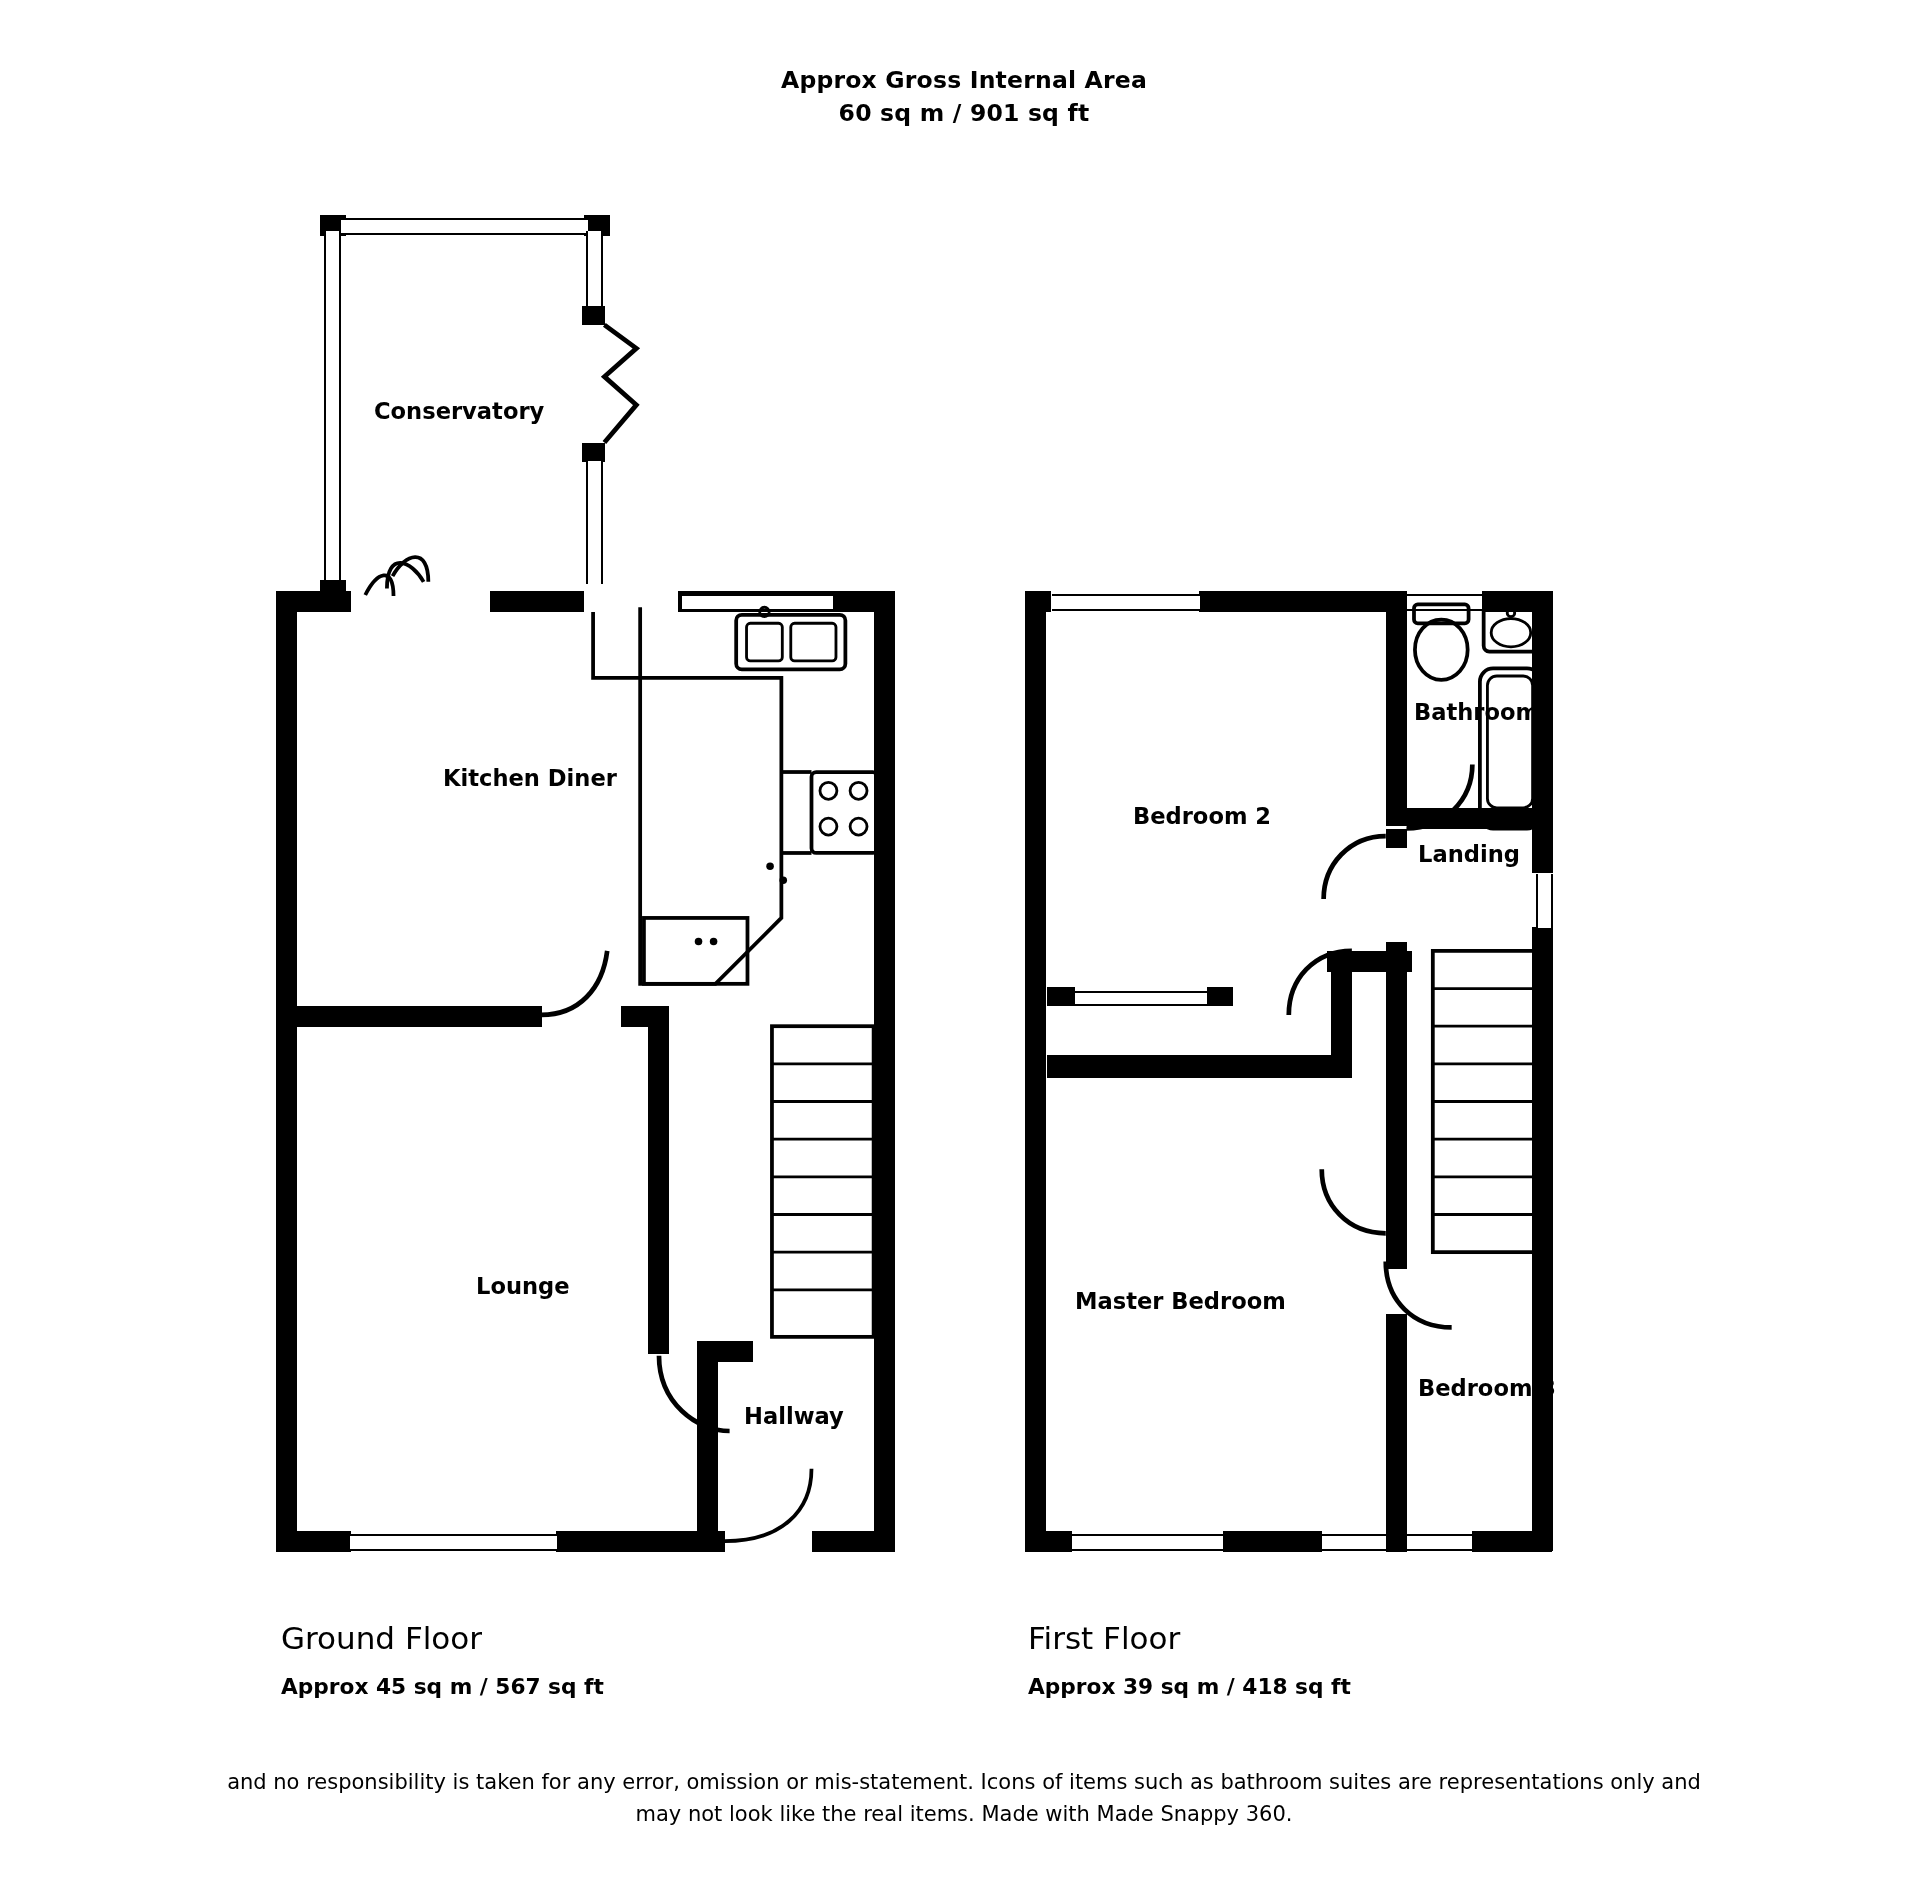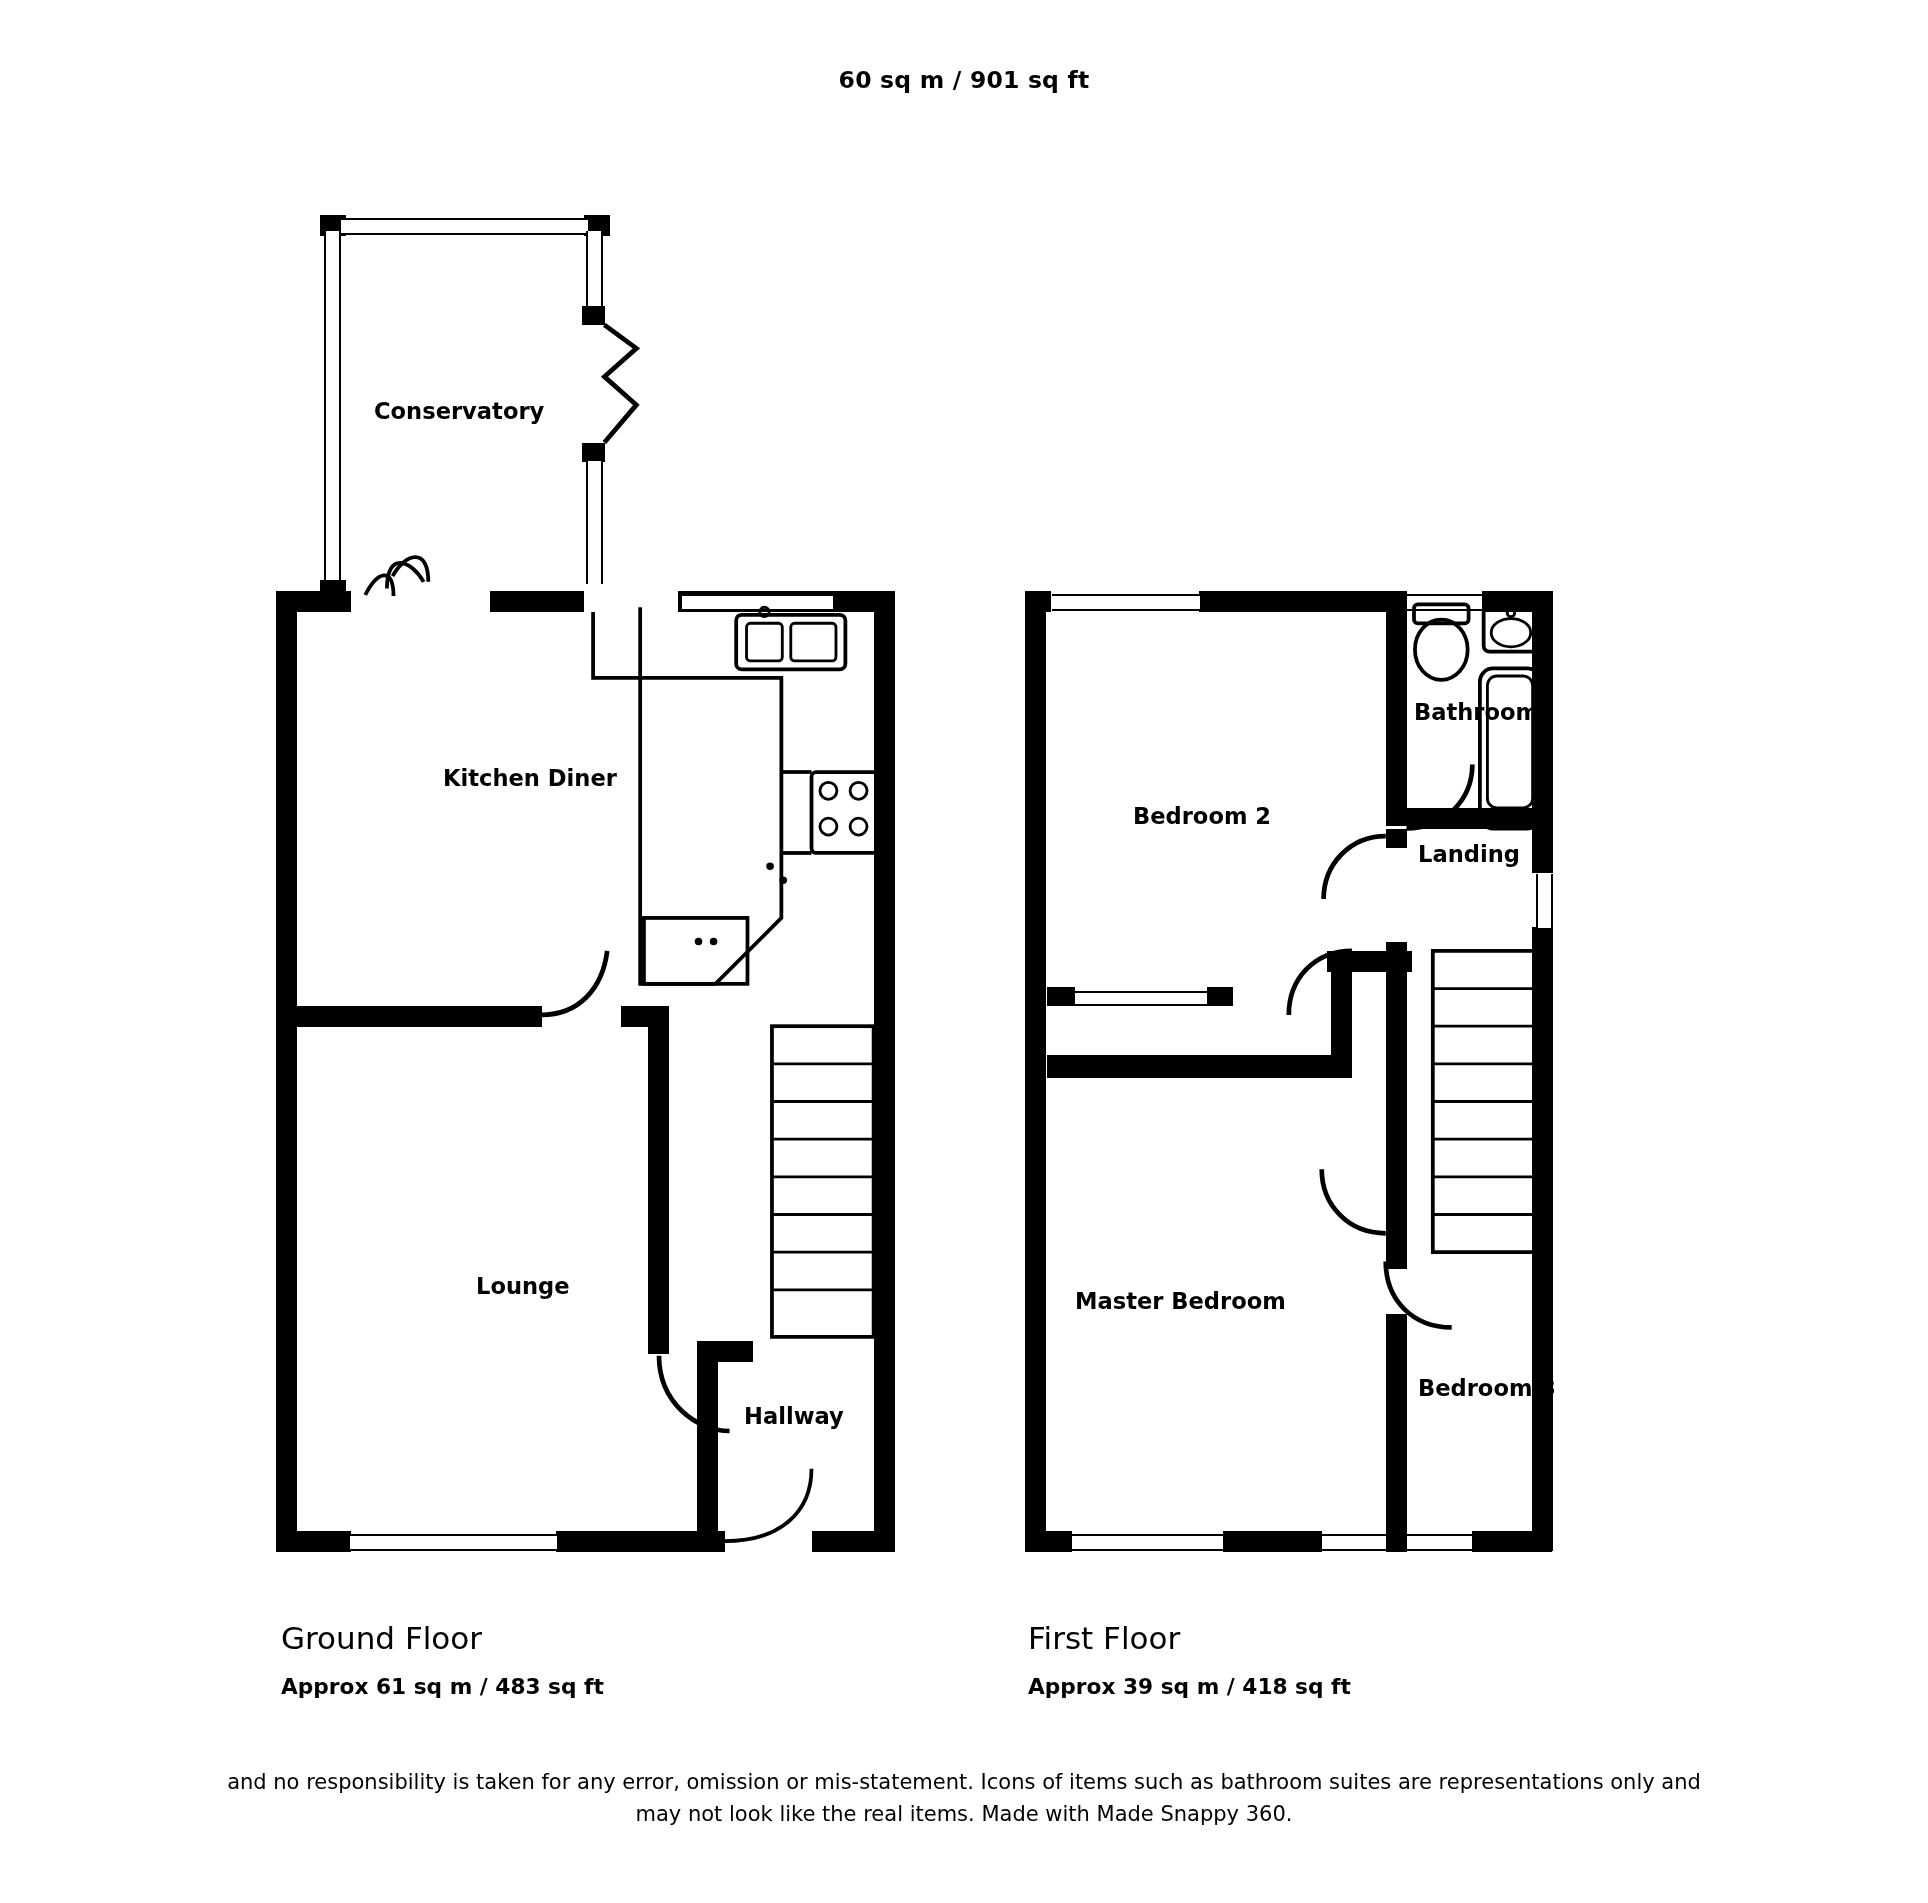--- a/index.html
+++ b/index.html
@@ -65,20 +65,21 @@
   
   .win-h { position: absolute; background: #fff; border-top: 2.8px solid #000; border-bottom: 2.8px solid #000; }
   .win-v { position: absolute; background: #fff; border-left: 2.8px solid #000; border-right: 2.8px solid #000; }
 
   svg.overlay { position: absolute; left: 0; top: 0; overflow: visible; }
 </style>
 </head>
 <body>
 
 <div class="header">
+  <div>Approx Gross Internal Area</div>
   <div>60 sq m / 901 sq ft</div>
 </div>
 
 <div class="plan" style="left:0; top:0; width:964px; height:1657px;">
 
   <div class="w" style="left:320px; top:215px; width:26px; height:21px;"></div>
   <div class="w" style="left:584px; top:215px; width:26px; height:21px;"></div>
 
   <div class="win-h" style="left:341px; top:218px; width:247px; height:13px;"></div>
 
@@ -166,21 +167,21 @@
     <line x1="820" y1="1290" x2="928" y2="1290" stroke="#000" stroke-width="3"></line>
     <line x1="820" y1="1330" x2="928" y2="1330" stroke="#000" stroke-width="3"></line>
     <line x1="820" y1="1370" x2="928" y2="1370" stroke="#000" stroke-width="3"></line>
   </svg>
 
   <div class="room-label" style="left:443px; top:765px;">Kitchen Diner</div>
   <div class="room-label" style="left:476px; top:1273px;">Lounge</div>
   <div class="room-label" style="left:744px; top:1403px;">Hallway</div>
 
   <div class="floor-title" style="left:281px; top:1620px;">Ground Floor</div>
-  <div class="floor-sub" style="left:281px; top:1674px;">Approx 61 sq m / 483 sq ft</div>
+  <div class="floor-sub" style="left:281px; top:1674px;">Approx 45 sq m / 567 sq ft</div>
 </div>
 
 <div class="plan" style="left:964px; top:0; width:964px; height:1657px;">
 
   <div class="w" style="left:61px; top:591px; width:26px; height:21px;"></div>
   <div class="w" style="left:235px; top:591px; width:38px; height:21px;"></div>
   <div class="win-h" style="left:88px; top:594px; width:148px; height:13px;"></div>
   <div class="w" style="left:273px; top:591px; width:169px; height:21px;"></div>
   <div class="win-h" style="left:443px; top:594px; width:75px; height:13px;"></div>
   <div class="w" style="left:518px; top:591px; width:71px; height:21px;"></div>

